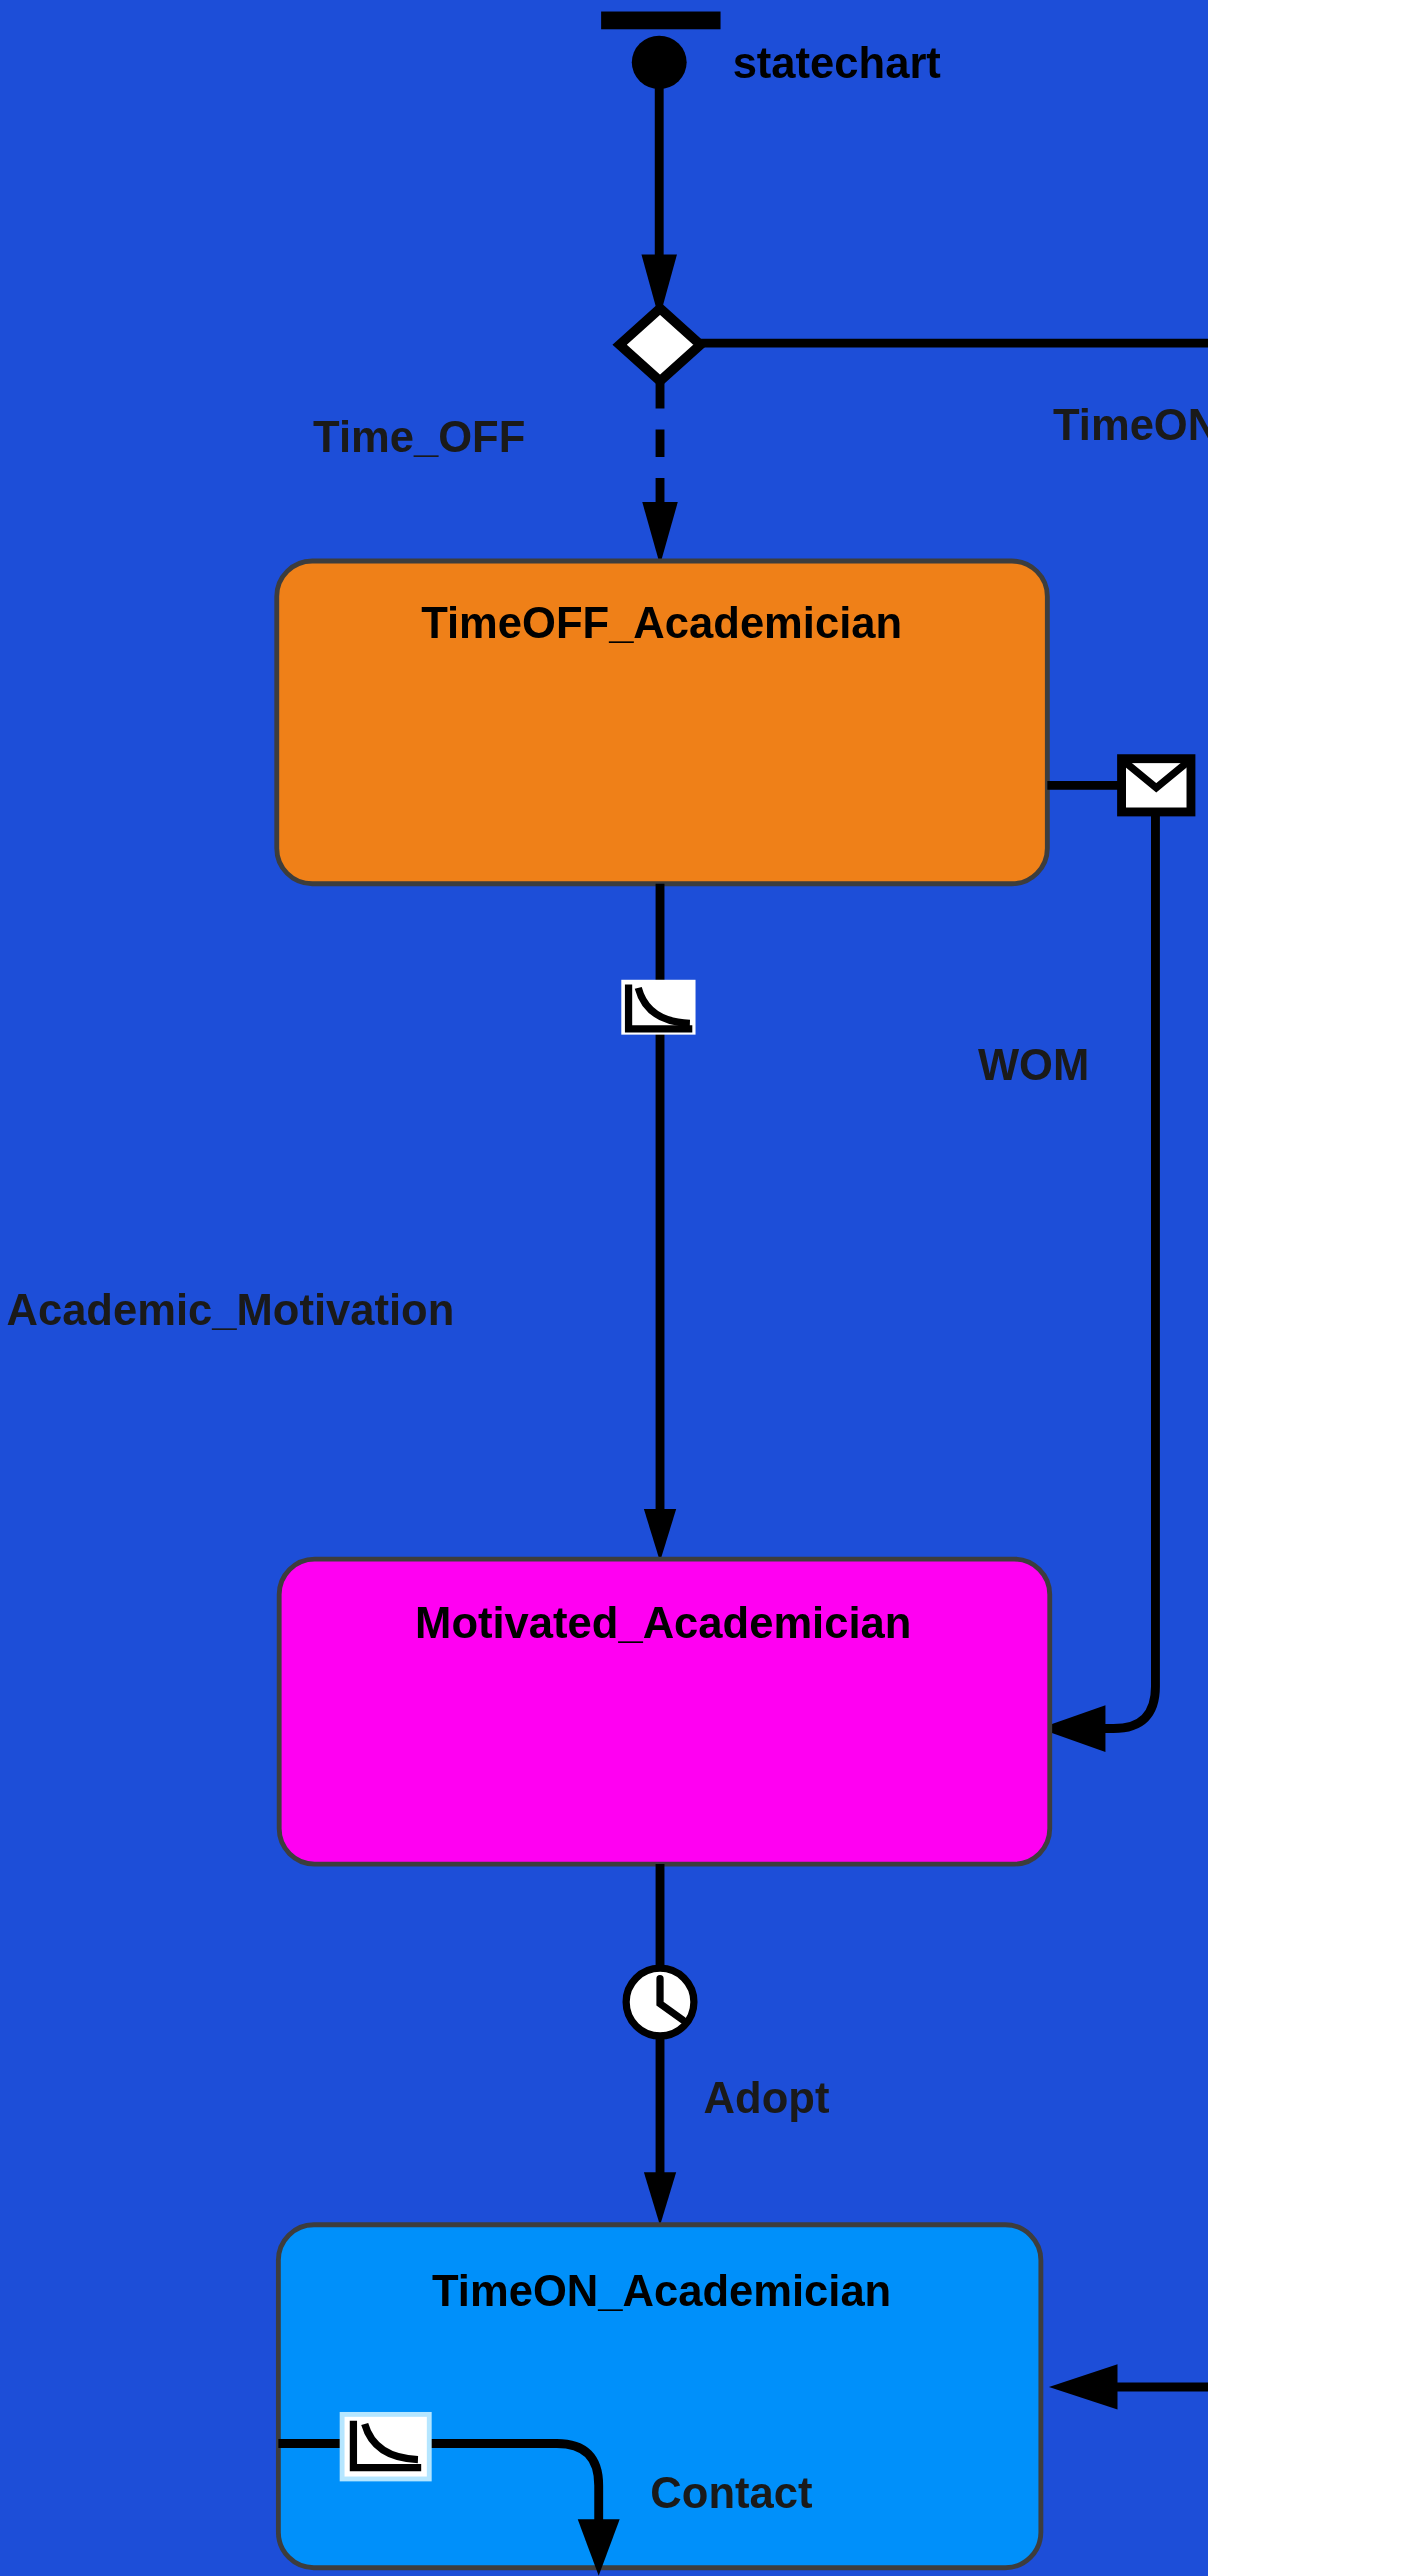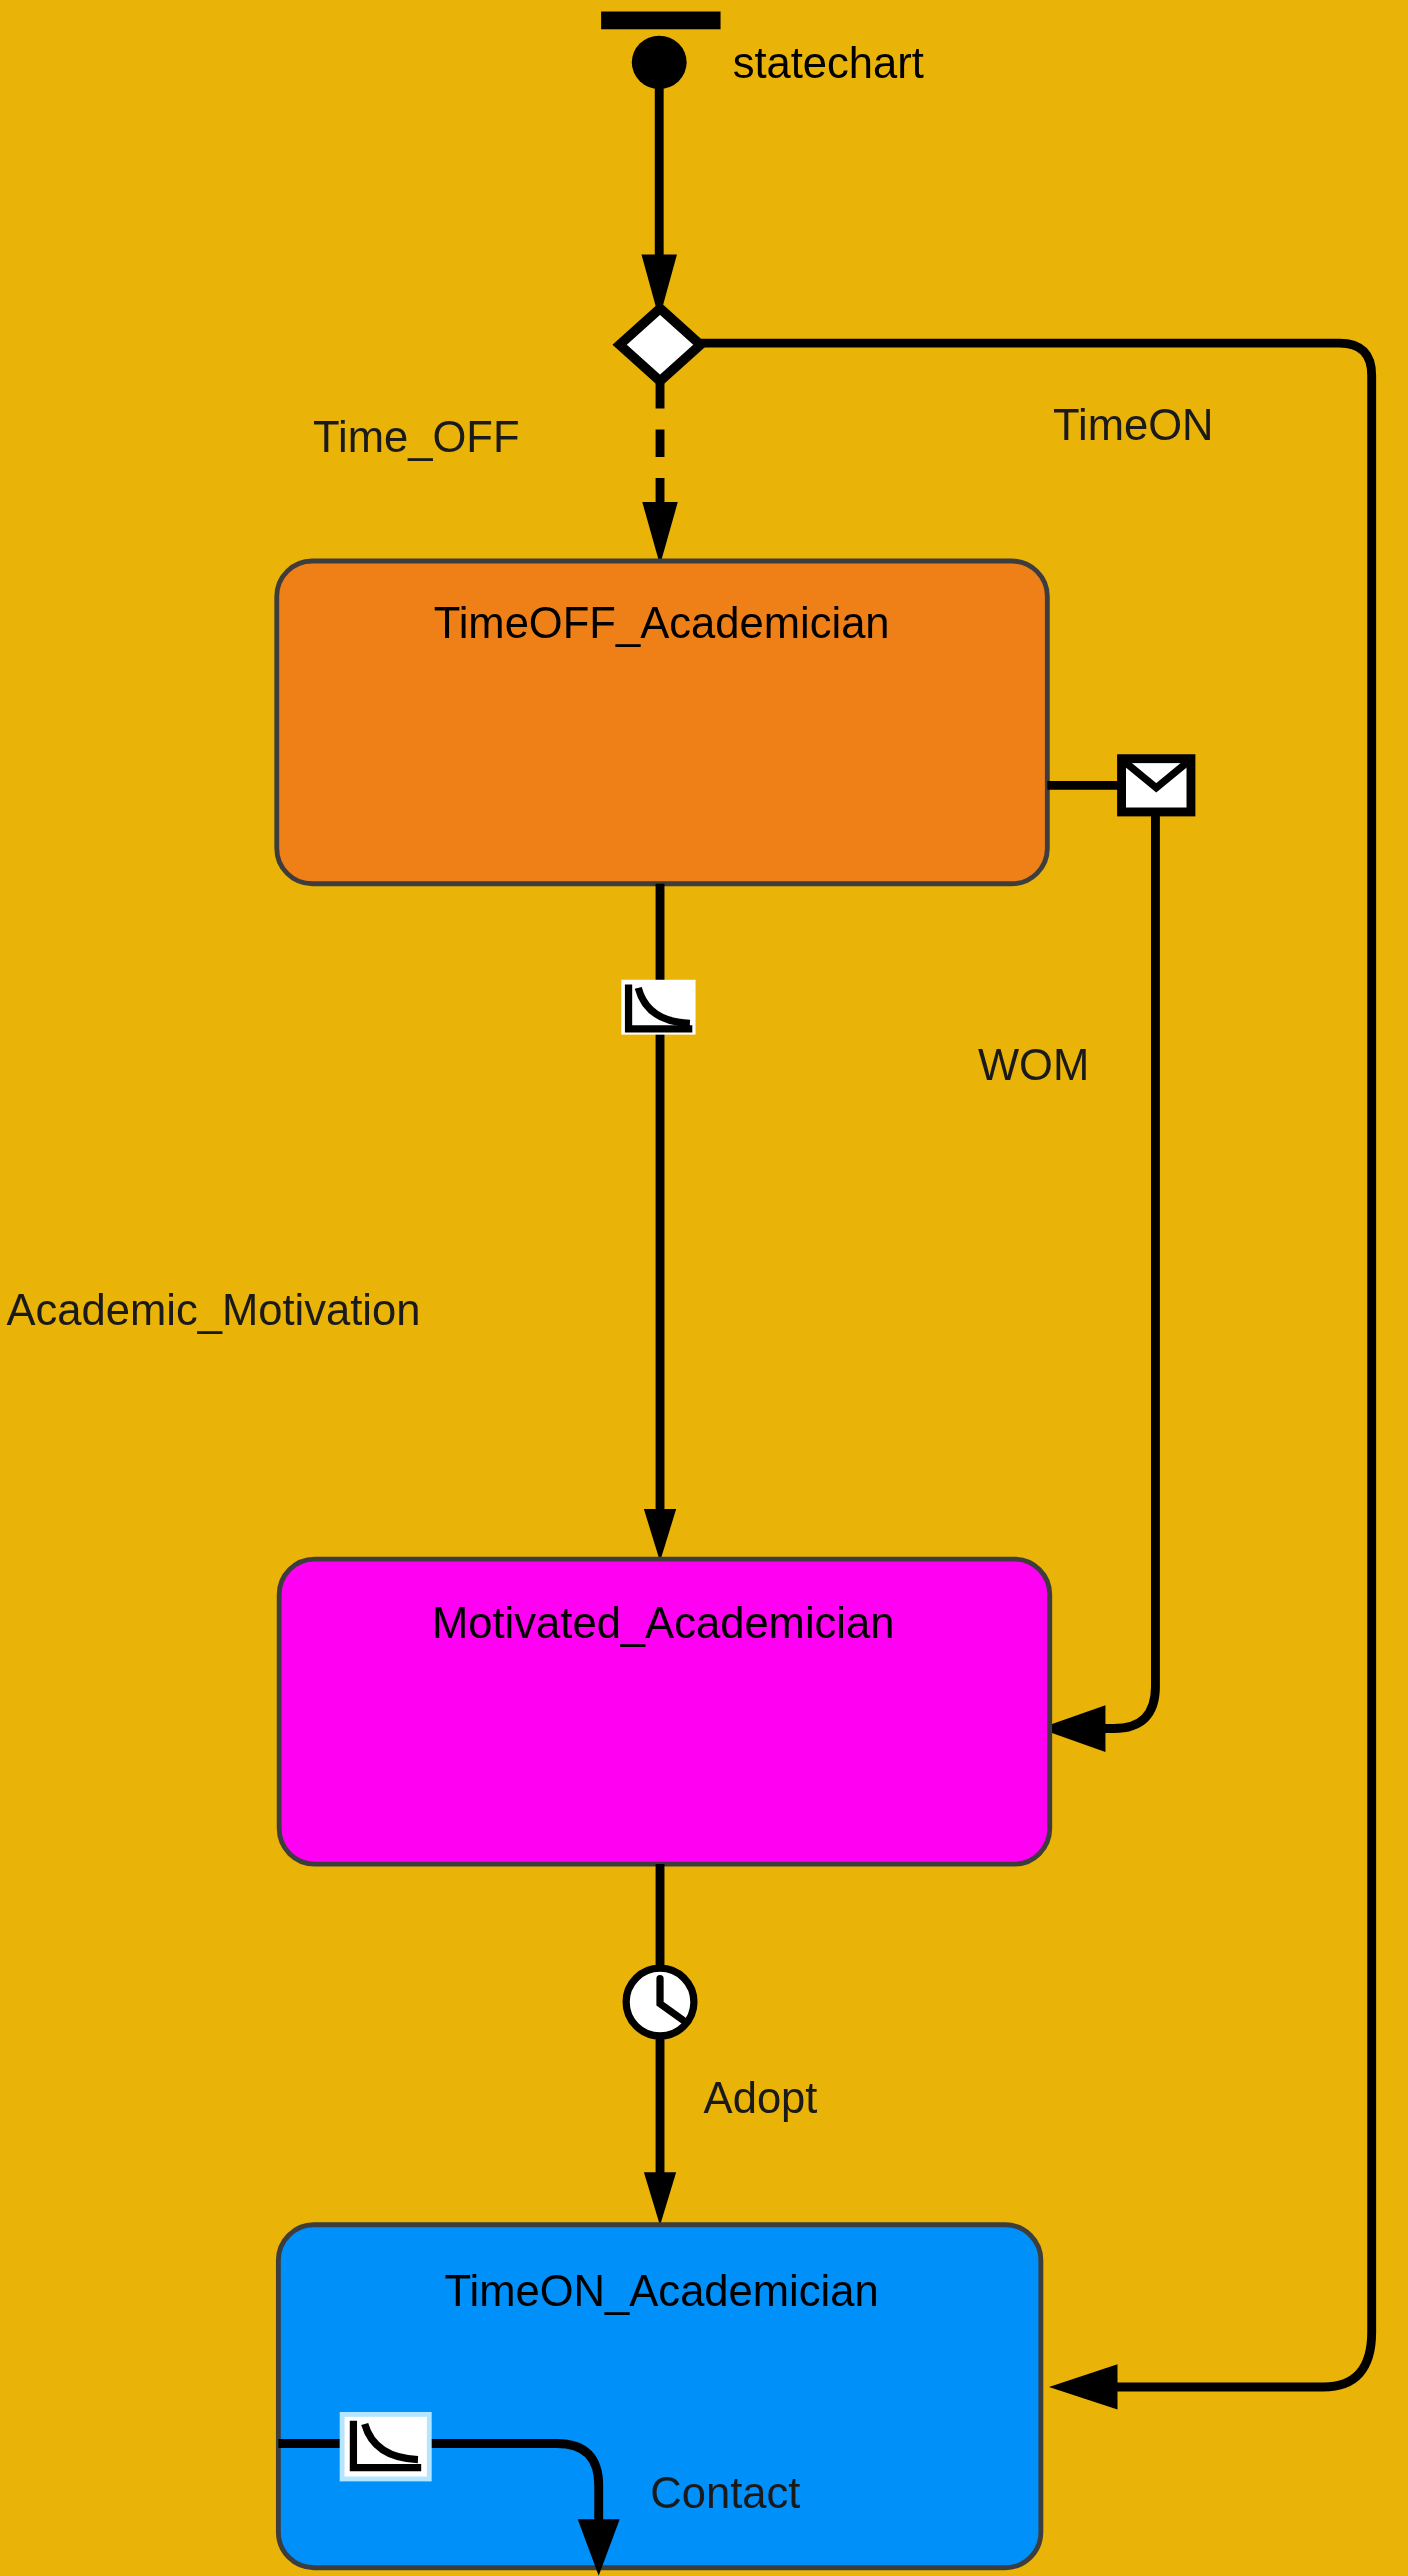--- a/index.html
+++ b/index.html
@@ -2,25 +2,26 @@
 <html style="font-size:13px"><head>
 <meta charset="utf-8">
 <style>
   html, body {
     margin: 0;
     padding: 0;
     background: #ffffff;
   }
   #canvas {
     position: relative;
-    width: 1408px;
+    width: 1208px;
     height: 2576px;
-    background: #eab308;
+    background: #1d4ed8;
     overflow: hidden;
     font-family: "Liberation Sans", sans-serif;
+    font-weight: bold;
   }
   #diagram-svg {
     position: absolute;
     left: 0;
     top: 0;
     width: 1408px;
     height: 2576px;
   }
   .state-label {
     font-family: "Liberation Sans", sans-serif;

